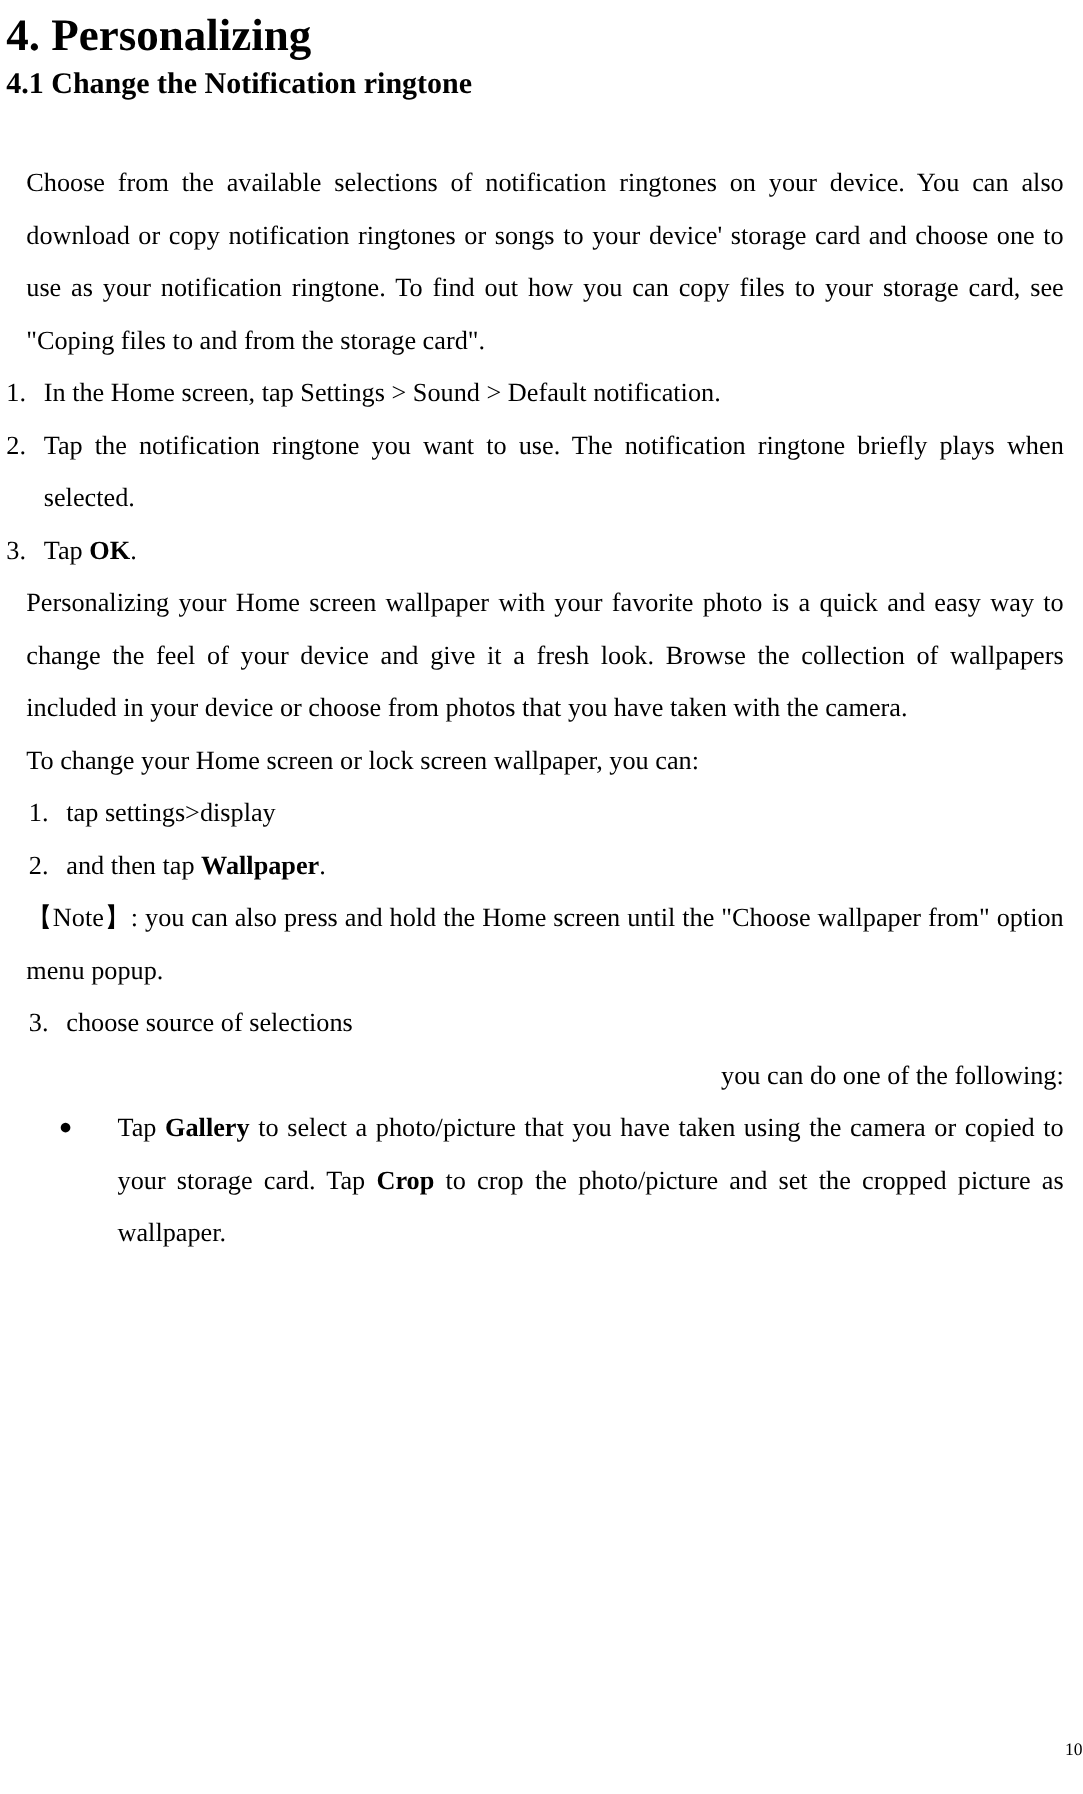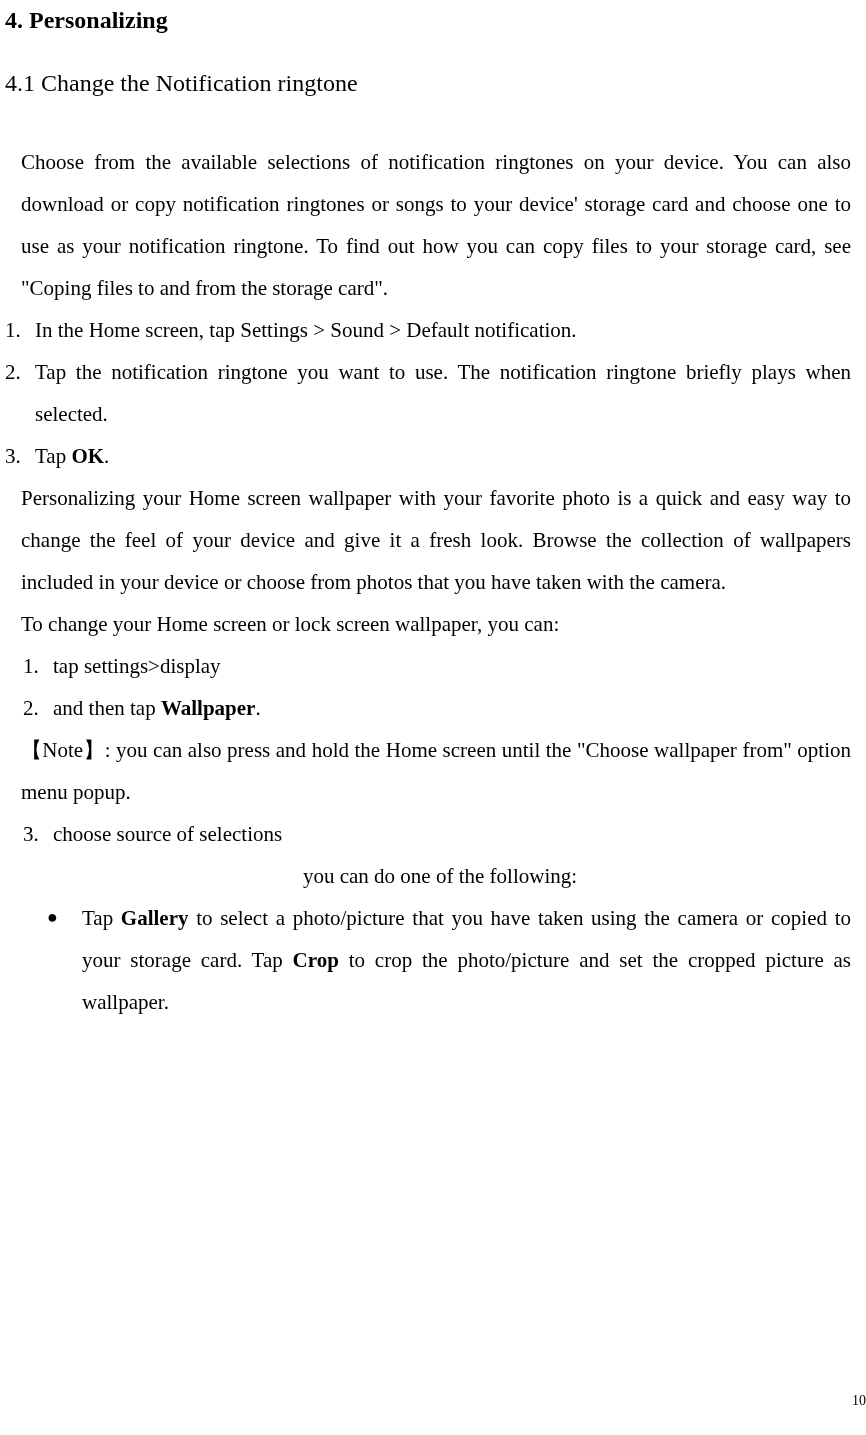--- a/index.html
+++ b/index.html
@@ -12,29 +12,28 @@
       font-family: "Times New Roman", Times, serif;
       color: #000000;
       width: 866px;
       height: 1435px;
       position: relative;
     }
     .page {
       padding: 5px 15px 0 5px;
     }
     .h1 {
-      font-size: 24px;
+      font-size: 36px;
       font-weight: bold;
       line-height: 1.3;
     }
     .h2 {
       font-size: 24px;
-      font-weight: normal;
+      font-weight: bold;
       margin-bottom: 42px;
-      margin-top: 32px;
       line-height: 1.3;
     }
     .para {
       font-size: 21px;
       line-height: 2.0;
       text-align: justify;
       text-justify: inter-word;
       margin-left: 16px;
     }
     .ol-item {
@@ -65,20 +64,21 @@
     }
     .bullet-marker {
       width: 35px;
       flex-shrink: 0;
       font-size: 18px;
       line-height: 2.3;
     }
     .bullet-text {
       flex: 1;
       text-align: justify;
+      margin-left: 12px;
     }
     .bold {
       font-weight: bold;
     }
     .page-number {
       position: absolute;
       bottom: 26px;
       left: 0;
       right: 0;
       text-align: right;
@@ -134,21 +134,21 @@
 
   <div class="para" style="text-align:justify;">【Note】: you can also press and hold the Home screen until the "Choose wallpaper from" option menu popup.</div>
 
   <div class="inner-ol">
     <div class="ol-item">
       <div class="ol-num">3.</div>
       <div class="ol-text">choose source of selections</div>
     </div>
   </div>
 
-  <div class="para slight-indent" style="text-align:center;">you can do one of the following:</div>
+  <div class="para slight-indent" style="text-align:right;">you can do one of the following:</div>
 
   <div class="bullet-item">
     <div class="bullet-marker">●</div>
     <div class="bullet-text">
       <span>Tap </span><span class="bold">Gallery</span><span> to select a photo/picture that you have taken using the camera or copied to your storage card. Tap </span><span class="bold">Crop</span><span> to crop the photo/picture and set the cropped picture as wallpaper.</span>
     </div>
   </div>
 
 </div>
 

